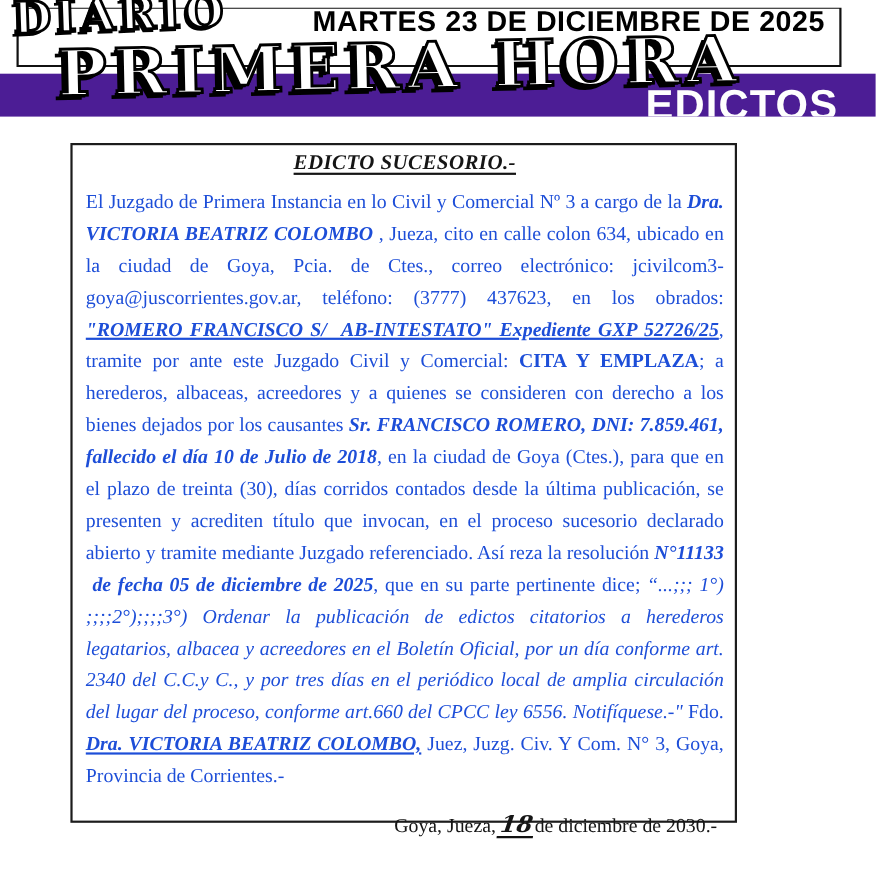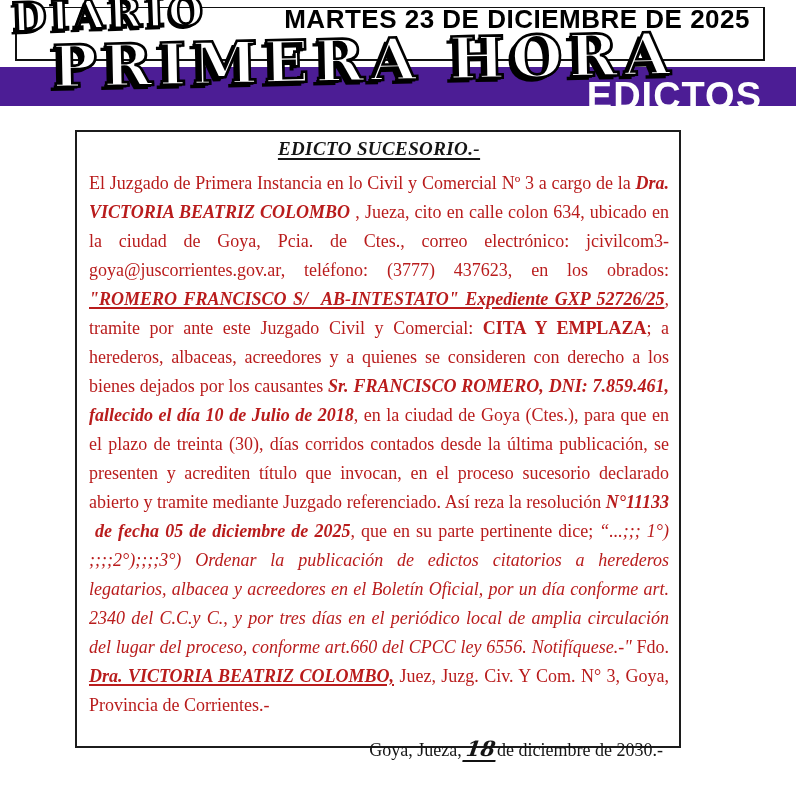--- a/index.html
+++ b/index.html
@@ -42,33 +42,33 @@
     font-family:"DejaVu Serif", serif;font-weight:bold;
     font-size:58px;letter-spacing:6px;line-height:1;
     color:#fff;-webkit-text-stroke:2.6px #000;
     text-shadow:-5px 4px 0 #000, -2px 2px 0 #000, 1px 1px 0 #000;
     transform:rotate(-1.2deg) scaleX(1.02);transform-origin:left top;
     white-space:nowrap;
   }
 
   
   .edict-box{
-    position:absolute;left:75px;top:130px;width:606px;height:618px;
+    position:absolute;left:64px;top:130px;width:606px;height:618px;
     box-sizing:border-box;border:2px solid #1c1c1c;background:#fff;
     padding:5px 10px 0 12px;
   }
   .edict-title{
     text-align:center;font-weight:bold;font-style:italic;
     font-size:19px;letter-spacing:0.4px;
     text-decoration:underline;text-decoration-thickness:2px;text-underline-offset:3px;
     margin-top:1px;
   }
   .edict-body{
     margin:9px 0 0 0;text-align:justify;
-    font-size:18px;line-height:29px;color:#b91c1c;
+    font-size:18px;line-height:29px;color:#1d4ed8;
   }
   .edict-body .b{font-weight:bold;}
   .edict-body .i{font-style:italic;}
   .edict-body .bi{font-weight:bold;font-style:italic;}
   .edict-body .biu{
     font-weight:bold;font-style:italic;
     text-decoration:underline;text-decoration-thickness:2px;text-underline-offset:2px;
   }
   .edict-dateline{
     margin-top:16px;text-align:right;padding-right:6px;

